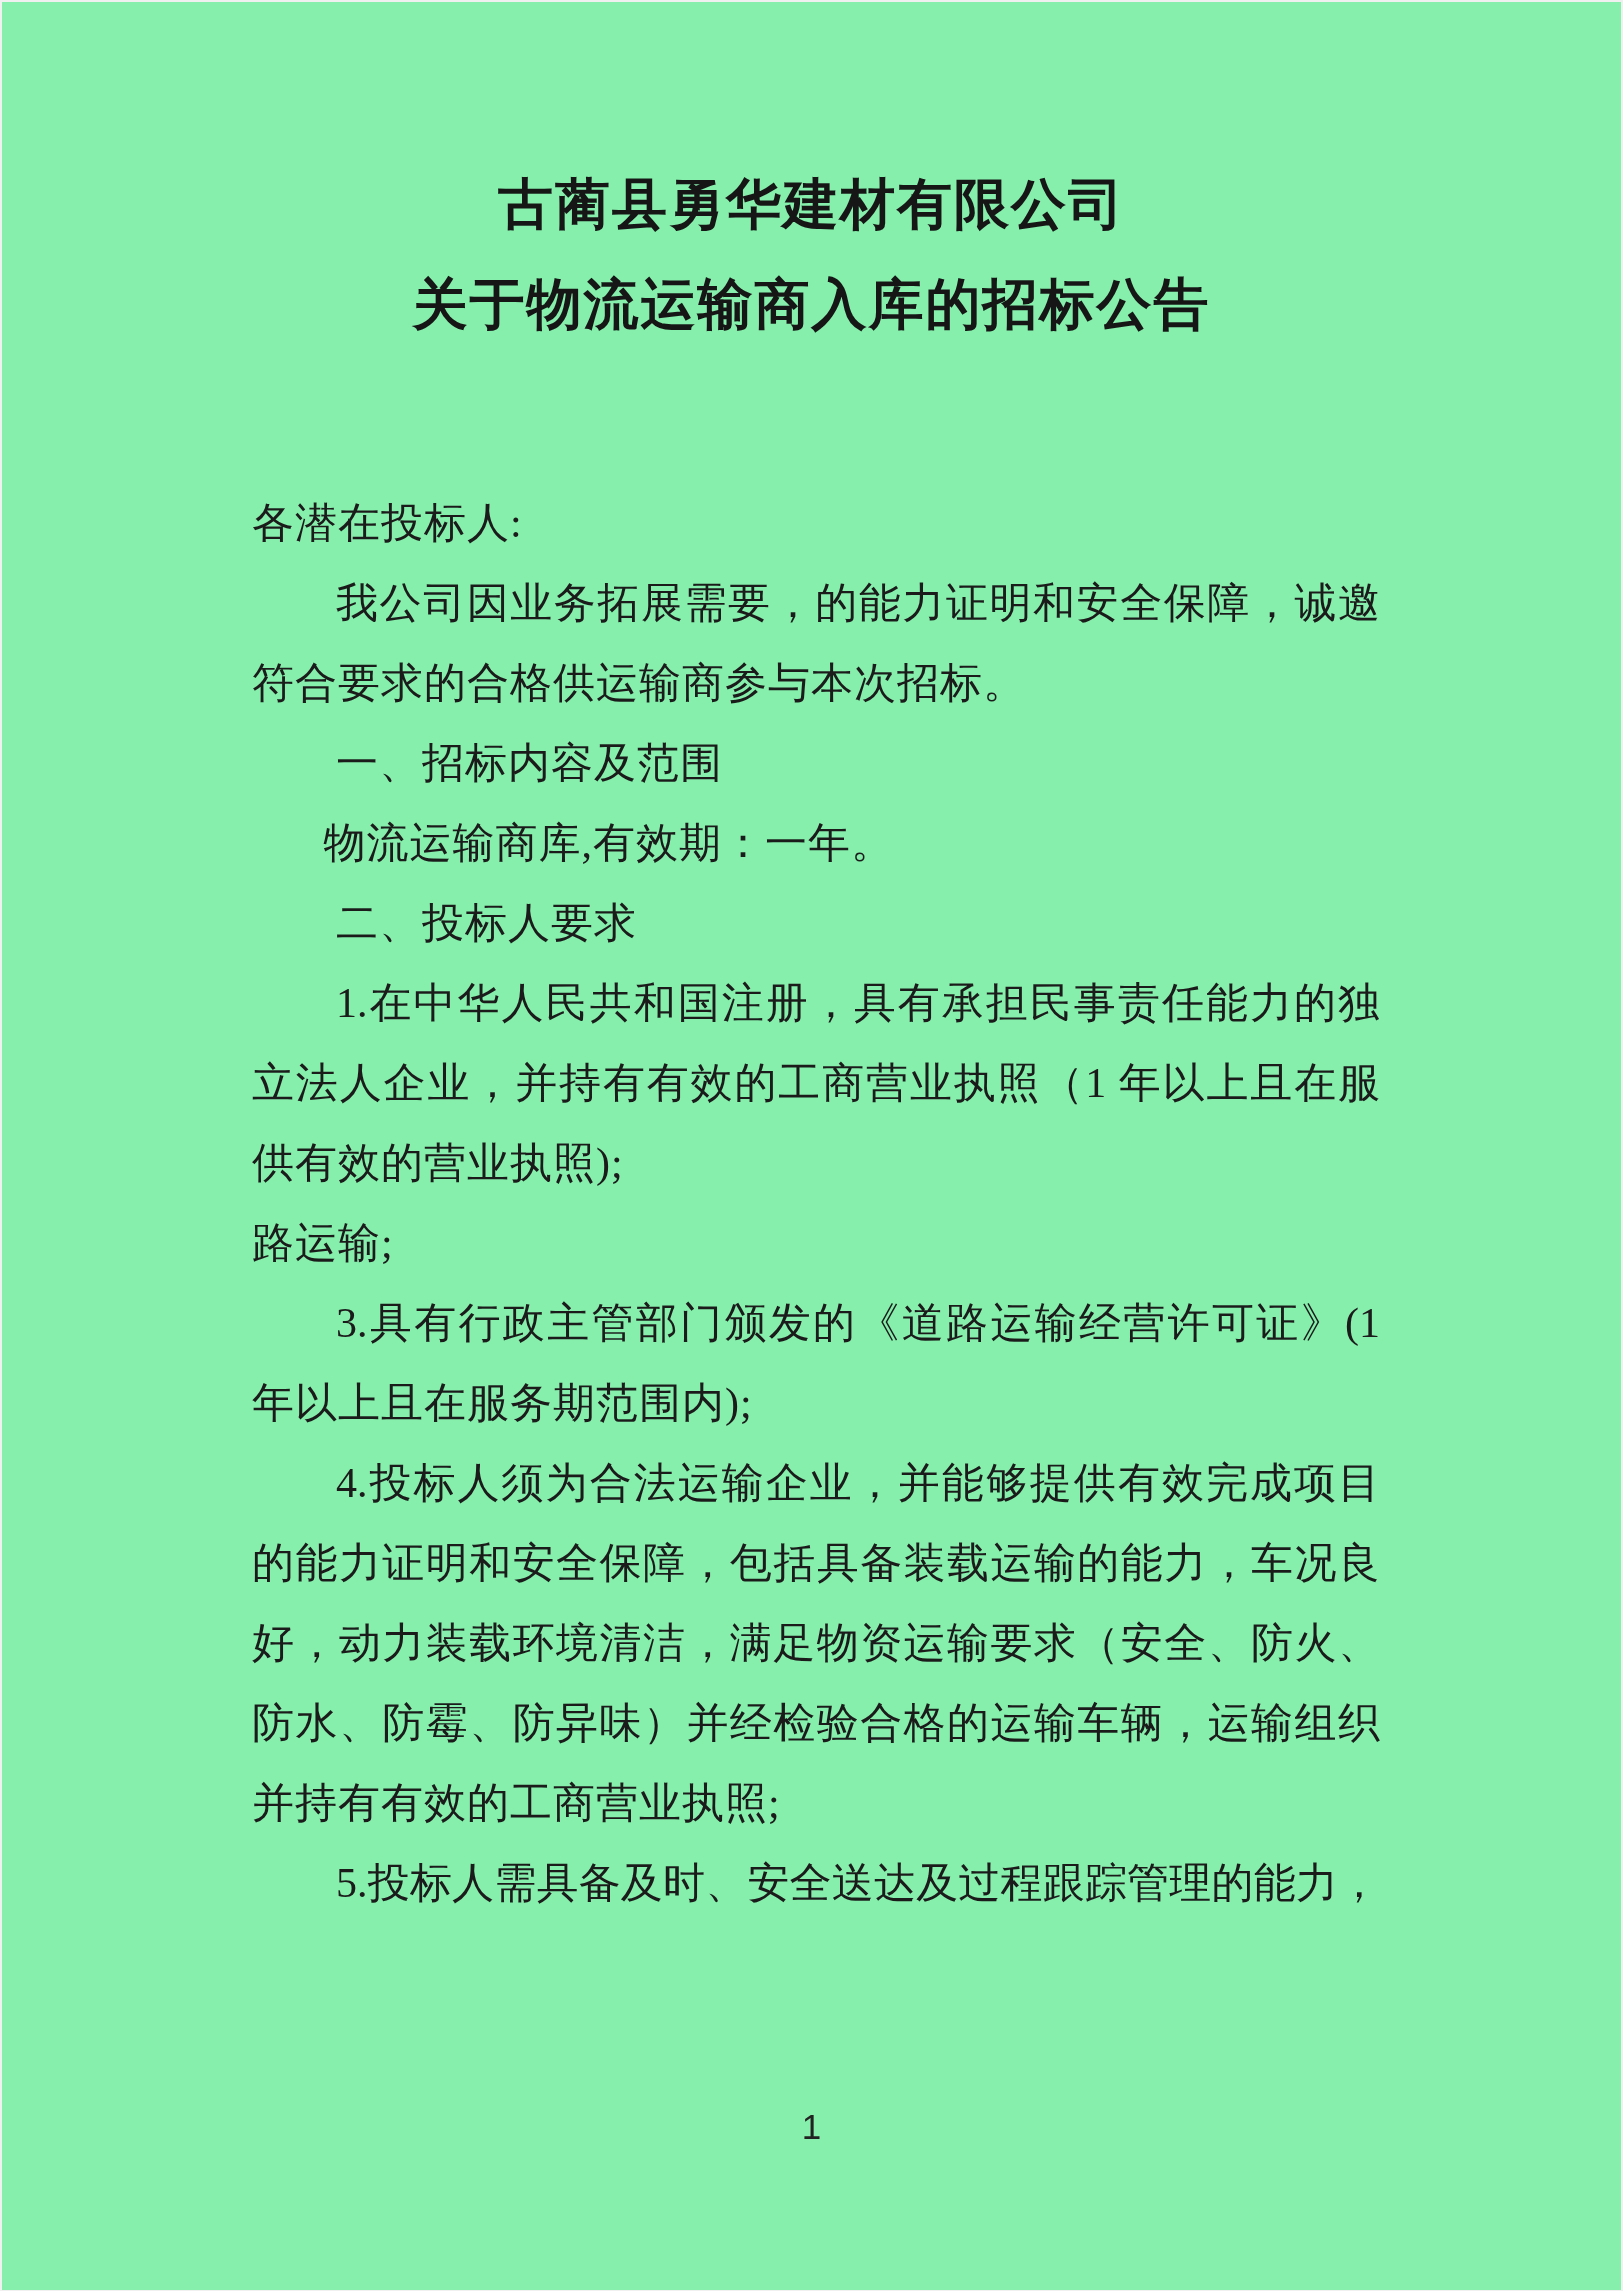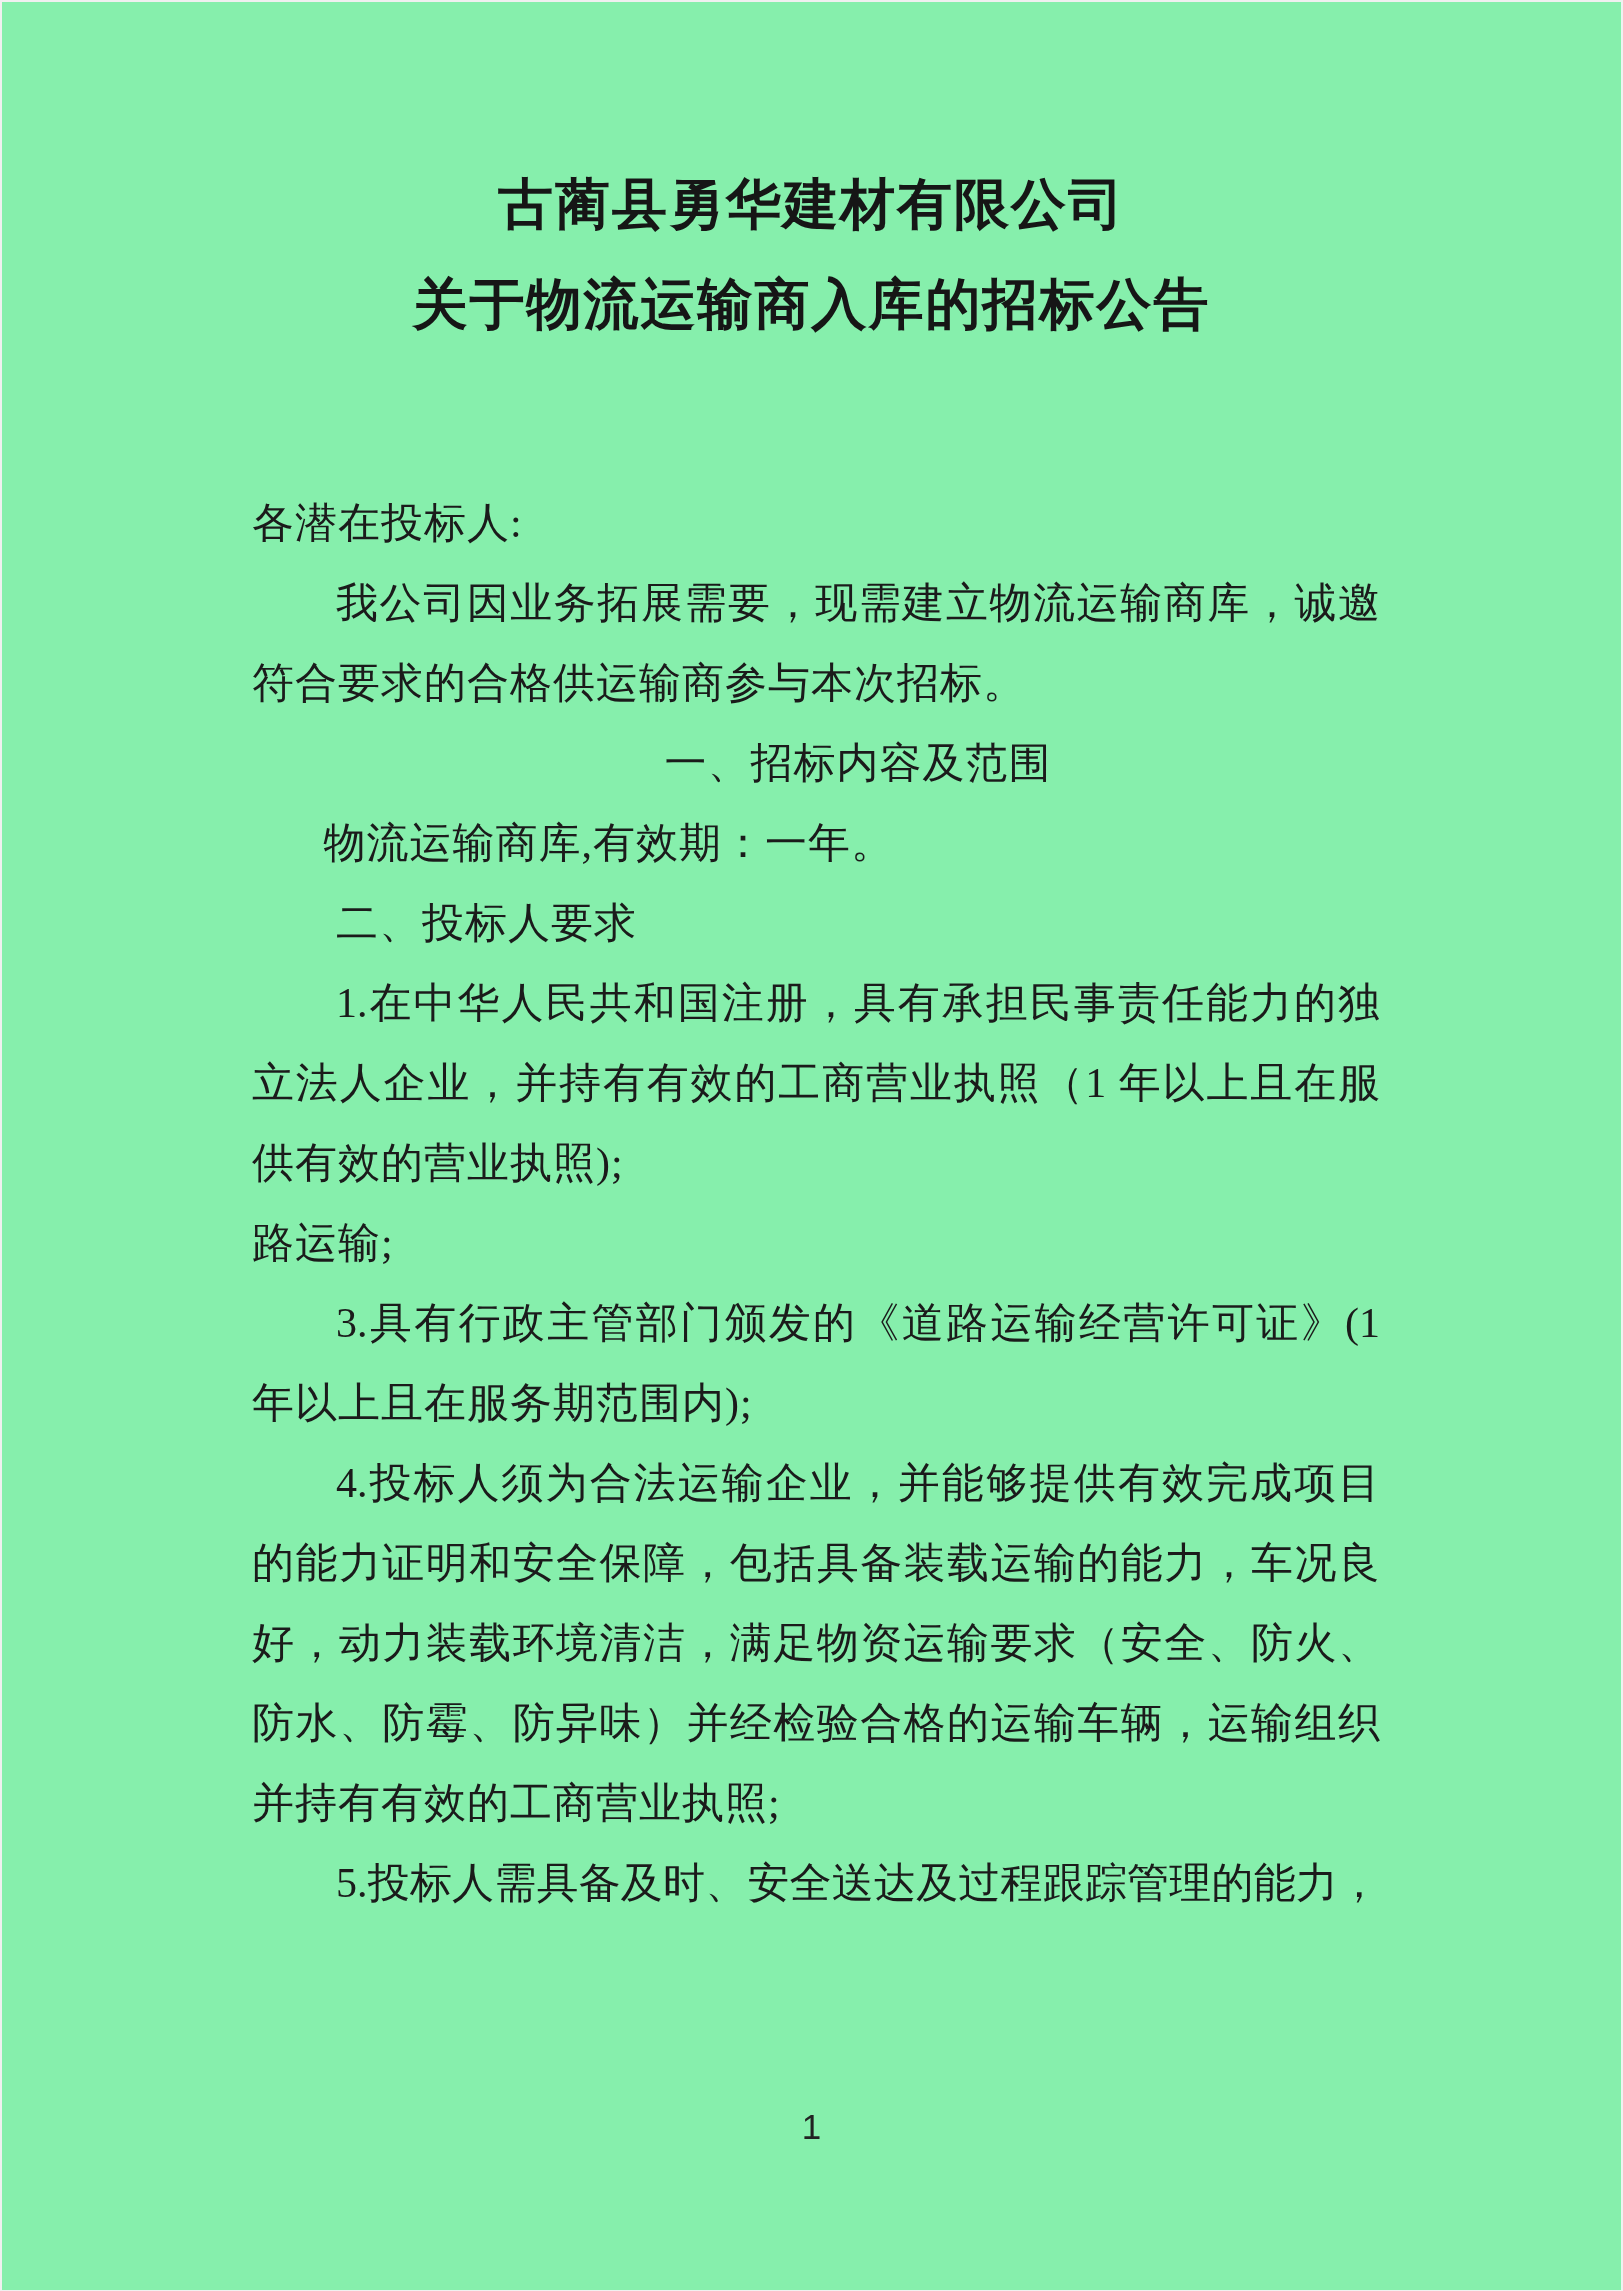--- a/index.html
+++ b/index.html
@@ -65,23 +65,23 @@
 <body>
 
 <div class="page">
   <div class="titles">
     <div class="doc-title">古蔺县勇华建材有限公司</div>
     <div class="doc-title">关于物流运输商入库的招标公告</div>
   </div>
 
   <div class="body-block" id="body-lines">
       <div class="bline">各潜在投标人:</div>
-      <div class="bline fill" style="text-indent: 2em;">我公司因业务拓展需要，现需建立物流运输商库，诚邀</div>
+      <div class="bline fill" style="text-indent: 2em;">我公司因业务拓展需要，的能力证明和安全保障，诚邀</div>
       <div class="bline">符合要求的合格供运输商参与本次招标。</div>
-      <div class="bline" style="text-indent: 2em; text-align: center;">一、招标内容及范围</div>
+      <div class="bline" style="text-indent: 2em;">一、招标内容及范围</div>
       <div class="bline" style="text-indent: 1.7em;">物流运输商库,有效期：一年。</div>
       <div class="bline" style="text-indent: 2em;">二、投标人要求</div>
       <div class="bline fill" style="text-indent: 2em;">1.在中华人民共和国注册，具有承担民事责任能力的独</div>
       <div class="bline fill">立法人企业，并持有有效的工商营业执照（1 年以上且在服</div>
       <div class="bline">供有效的营业执照);</div>
       <div class="bline">路运输;</div>
       <div class="bline fill" style="text-indent: 2em;">3.具有行政主管部门颁发的《道路运输经营许可证》(1</div>
       <div class="bline">年以上且在服务期范围内);</div>
       <div class="bline fill" style="text-indent: 2em;">4.投标人须为合法运输企业，并能够提供有效完成项目</div>
       <div class="bline fill">的能力证明和安全保障，包括具备装载运输的能力，车况良</div>

